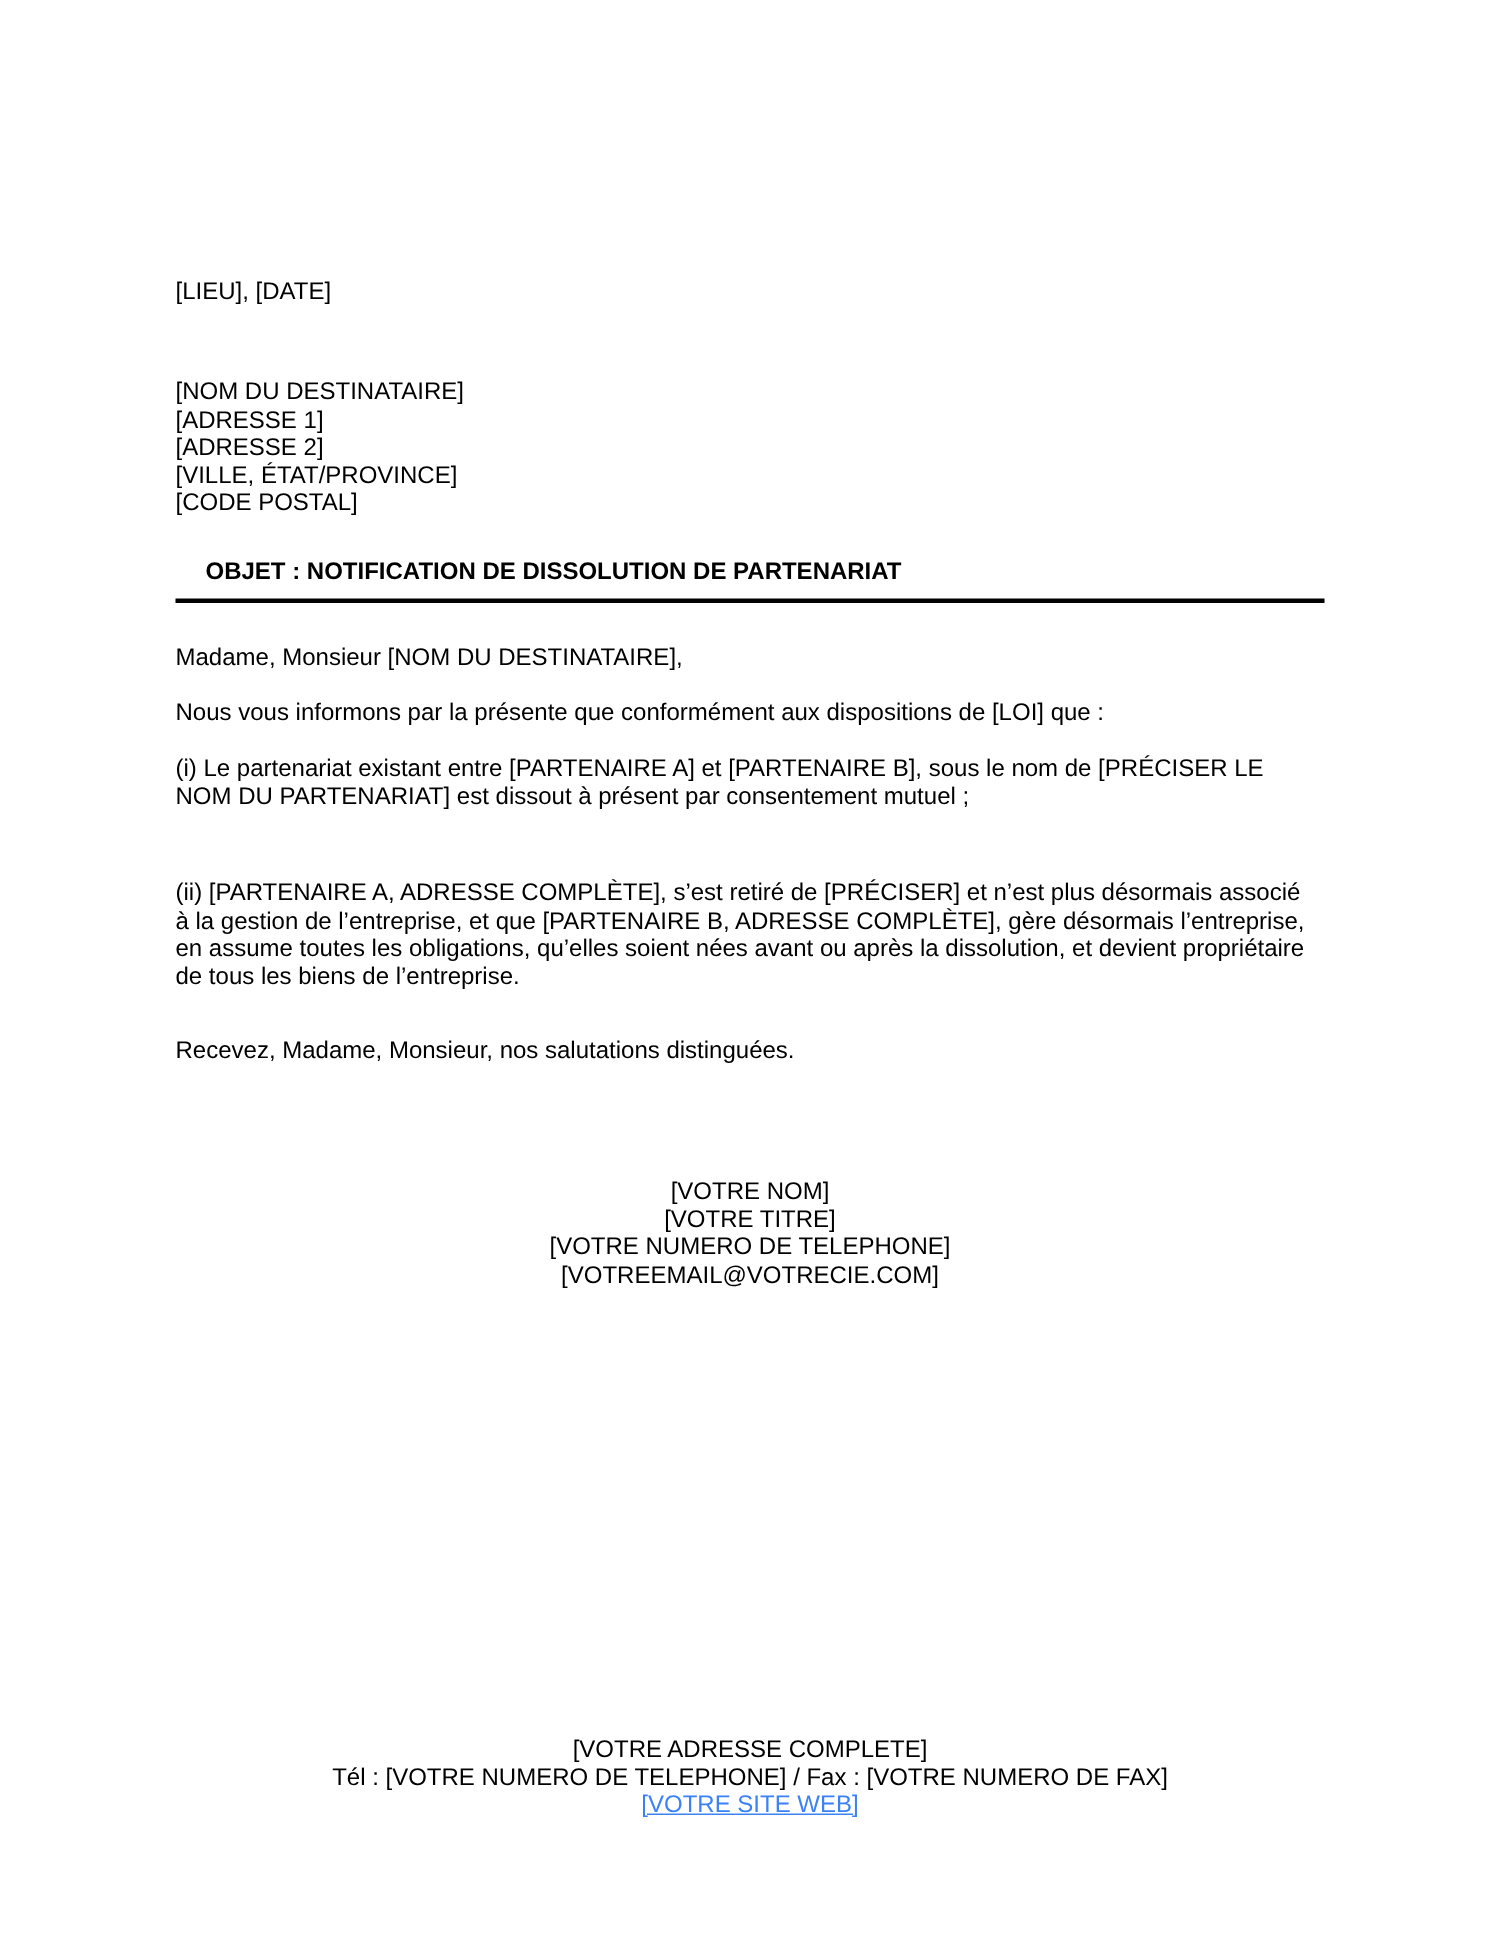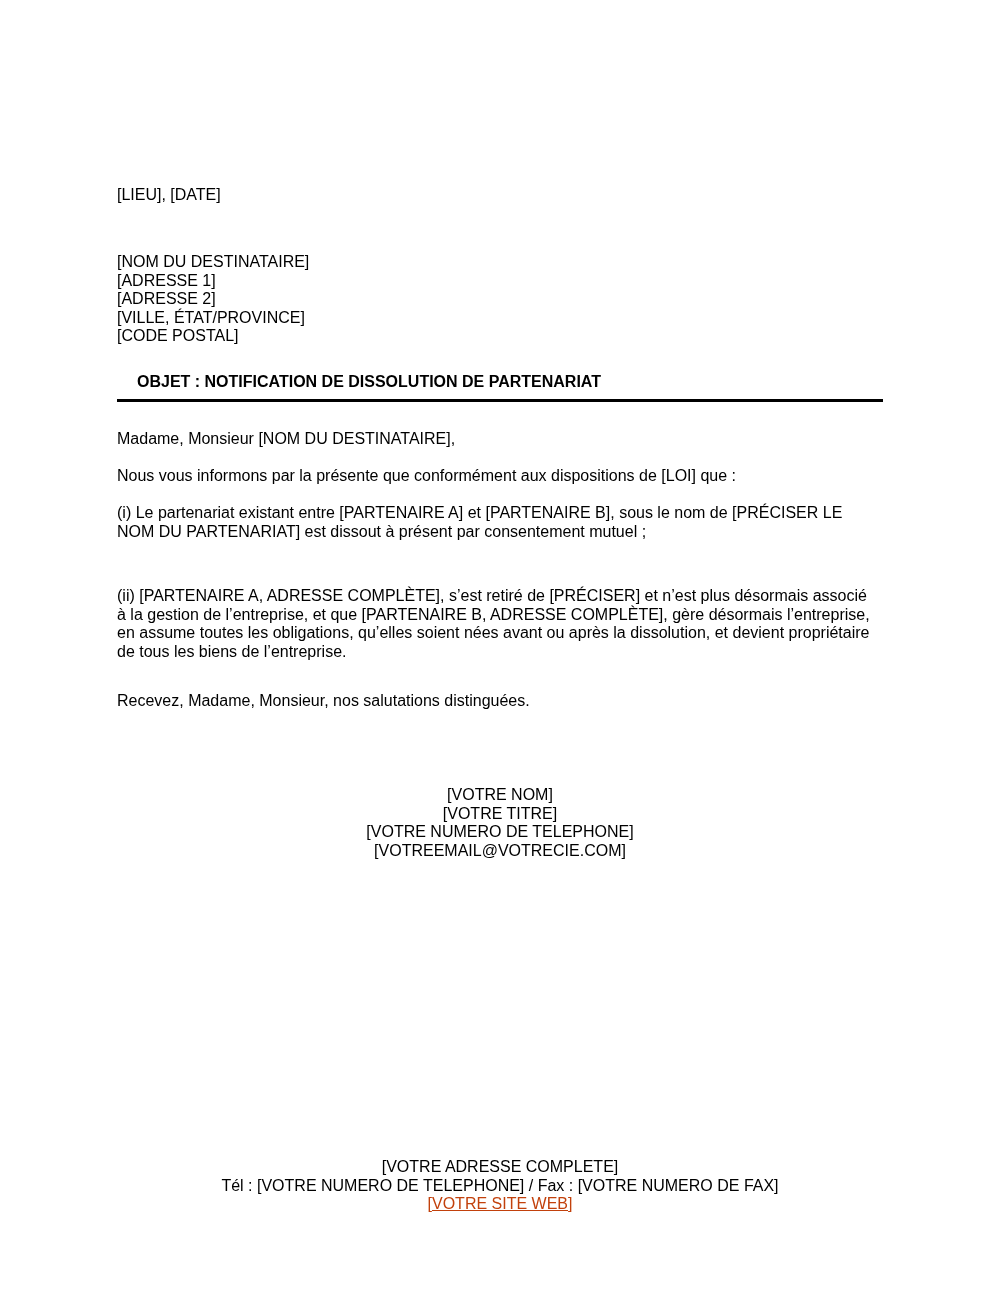--- a/index.html
+++ b/index.html
@@ -47,21 +47,21 @@
     .footer {
       position: absolute;
       left: 0;
       width: 1000px;
       top: 1158px;
       text-align: center;
       line-height: 18.5px;
     }
     .footer .company { font-weight: bold; }
     .footer a {
-      color: #c2410c;
+      color: #3b82f6;
       text-decoration: underline;
     }
   </style>
 </head>
 <body>
 
 <div class="page">
 
   <div class="block" style="top:186px;">
     <span class="line">[LIEU], [DATE]</span>

